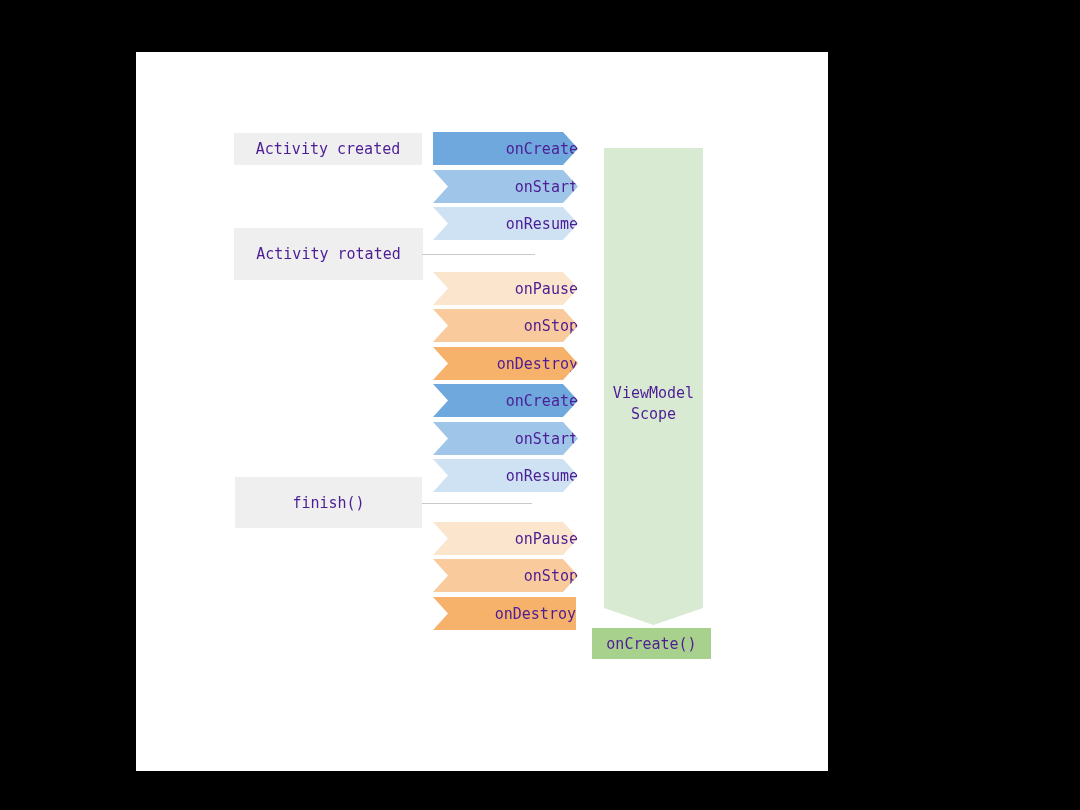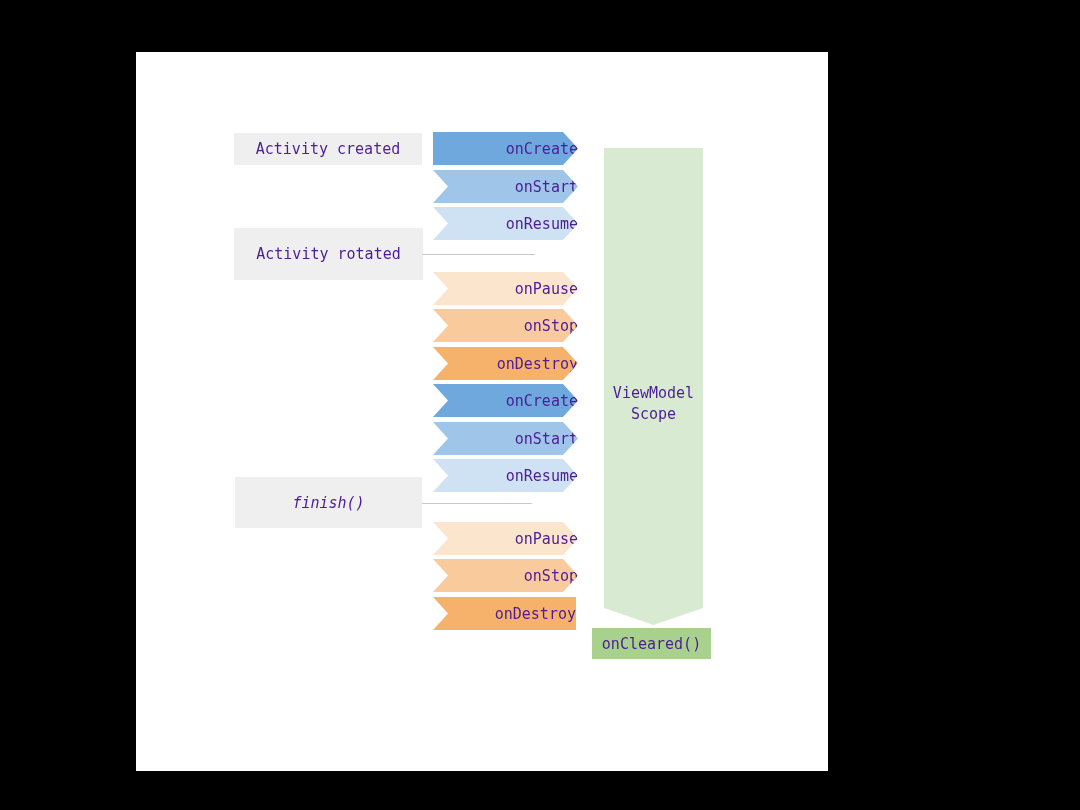--- a/index.html
+++ b/index.html
@@ -63,21 +63,21 @@
   }
 </style>
 </head>
 <body>
 
 <div class="screen" style="background: rgb(0, 0, 0);">
   <div class="panel" style="background: rgb(255, 255, 255);">
 
     <div class="stage" style="top: 81px; height: 32px; background: rgb(239, 239, 239);">Activity created</div>
     <div class="stage" style="top: 176px; height: 52px; width: 189px; background: rgb(239, 239, 239);">Activity rotated</div>
-    <div class="stage" style="top: 425px; height: 51px; left: 99px; width: 187px; background: rgb(239, 239, 239); font-style: italic;">finish()</div>
+    <div class="stage" style="top: 425px; height: 51px; left: 99px; width: 187px; background: rgb(239, 239, 239);">finish()</div>
 
     <div class="connector" style="left: 286px; top: 202px; width: 113px; background: rgb(201, 201, 201);"></div>
     <div class="connector" style="left: 286px; top: 451px; width: 110px; background: rgb(201, 201, 201);"></div>
 
     <div class="chev shape-start" style="top: 80px; background: rgb(111, 168, 220);">
         <span>onCreate</span>
       </div>
     <div class="chev shape-mid" style="top: 118px; background: rgb(159, 197, 232);">
         <span>onStart</span>
       </div>
@@ -108,16 +108,16 @@
     <div class="chev shape-mid" style="top: 507px; background: rgb(249, 203, 156);">
         <span>onStop</span>
       </div>
     <div class="chev shape-end" style="top: 545px; background: rgb(246, 178, 107);">
         <span>onDestroy</span>
       </div>
 
     <div class="vm-arrow" style="background: rgb(217, 234, 211);"></div>
     <div class="vm-scope-label">ViewModel Scope</div>
 
-    <div class="vm-cleared" style="background: rgb(169, 209, 142);">onCleared()</div>
+    <div class="vm-cleared" style="background: rgb(169, 209, 142);">onCreate()</div>
 
   </div>
 </div>
 
 </body></html>

